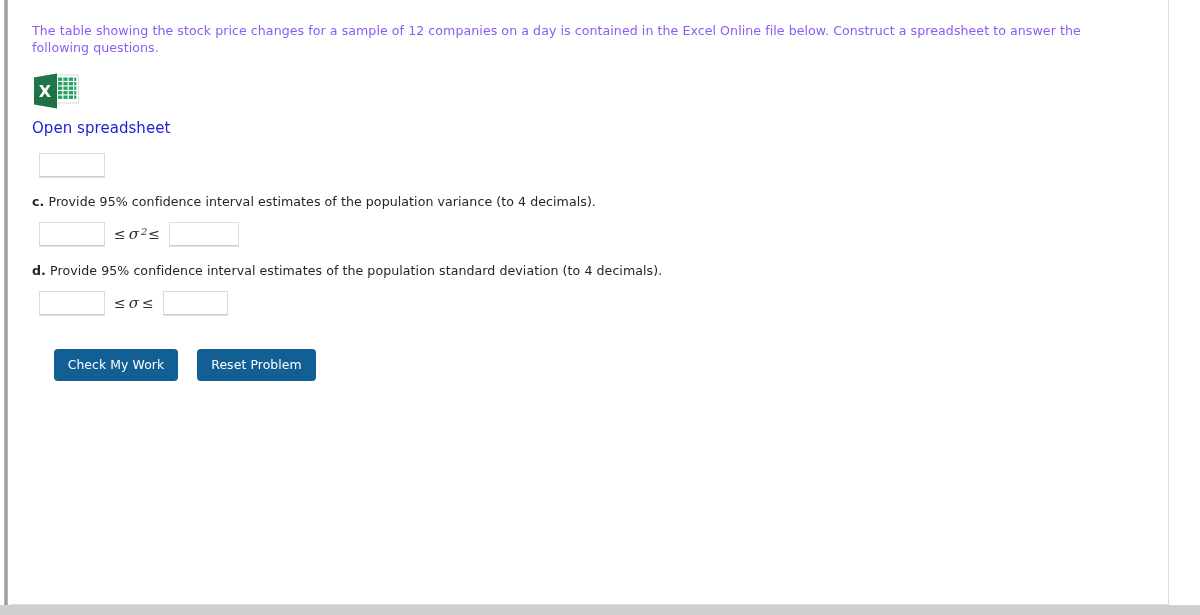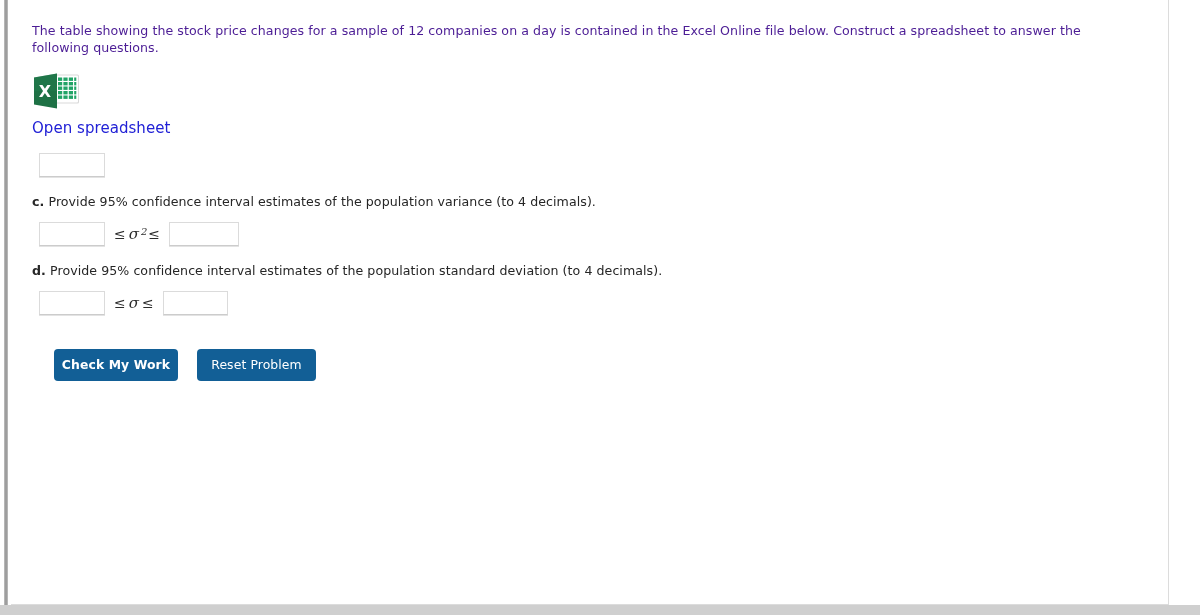--- a/index.html
+++ b/index.html
@@ -63,21 +63,21 @@
     position: absolute;
     left: 21px;
     top: 9px;
     right: 40px;
   }
 
   
   .intro {
     font-size: 12.6px;
     line-height: 17px;
-    color: #4c1d95;
+    color: #8b5cf6;
     width: 1072px;
     letter-spacing: 0.06px;
   }
 
   
   .excel-block {
     margin-top: 16px;
   }
   .excel-icon {
     position: relative;
@@ -166,21 +166,21 @@
     font-family: "DejaVu Sans", "Liberation Sans", sans-serif;
     font-size: 12.4px;
     cursor: pointer;
     padding: 0;
     height: 32px;
     display: inline-flex;
     align-items: center;
     justify-content: center;
     letter-spacing: 0.1px;
   }
-  .btn-check { width: 124px; margin-right: 19px; font-weight: bold; }
+  .btn-check { width: 124px; margin-right: 19px; }
   .btn-reset { width: 119px; }
 </style>
 </head>
 <body>
 
 <div id="page">
 
   <div class="left-rail">
     <div class="left-rail-track"></div>
   </div>

